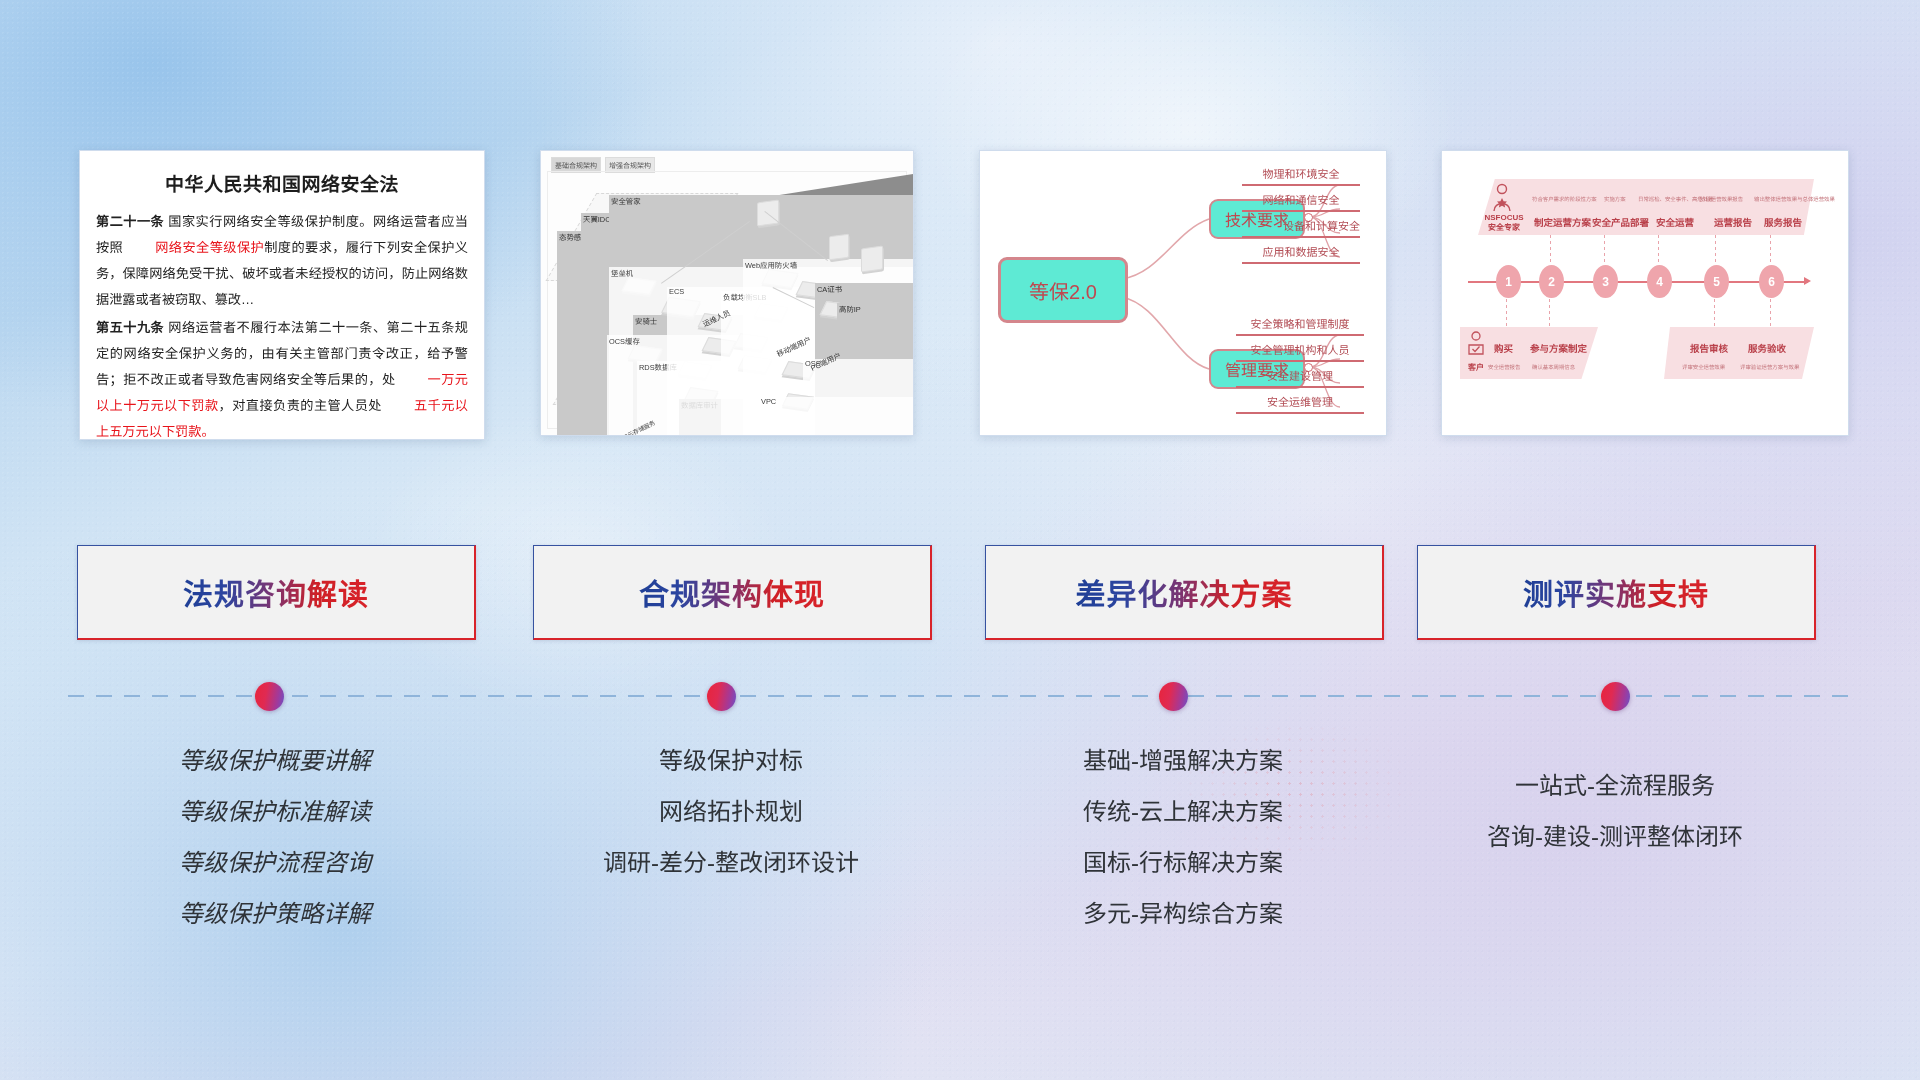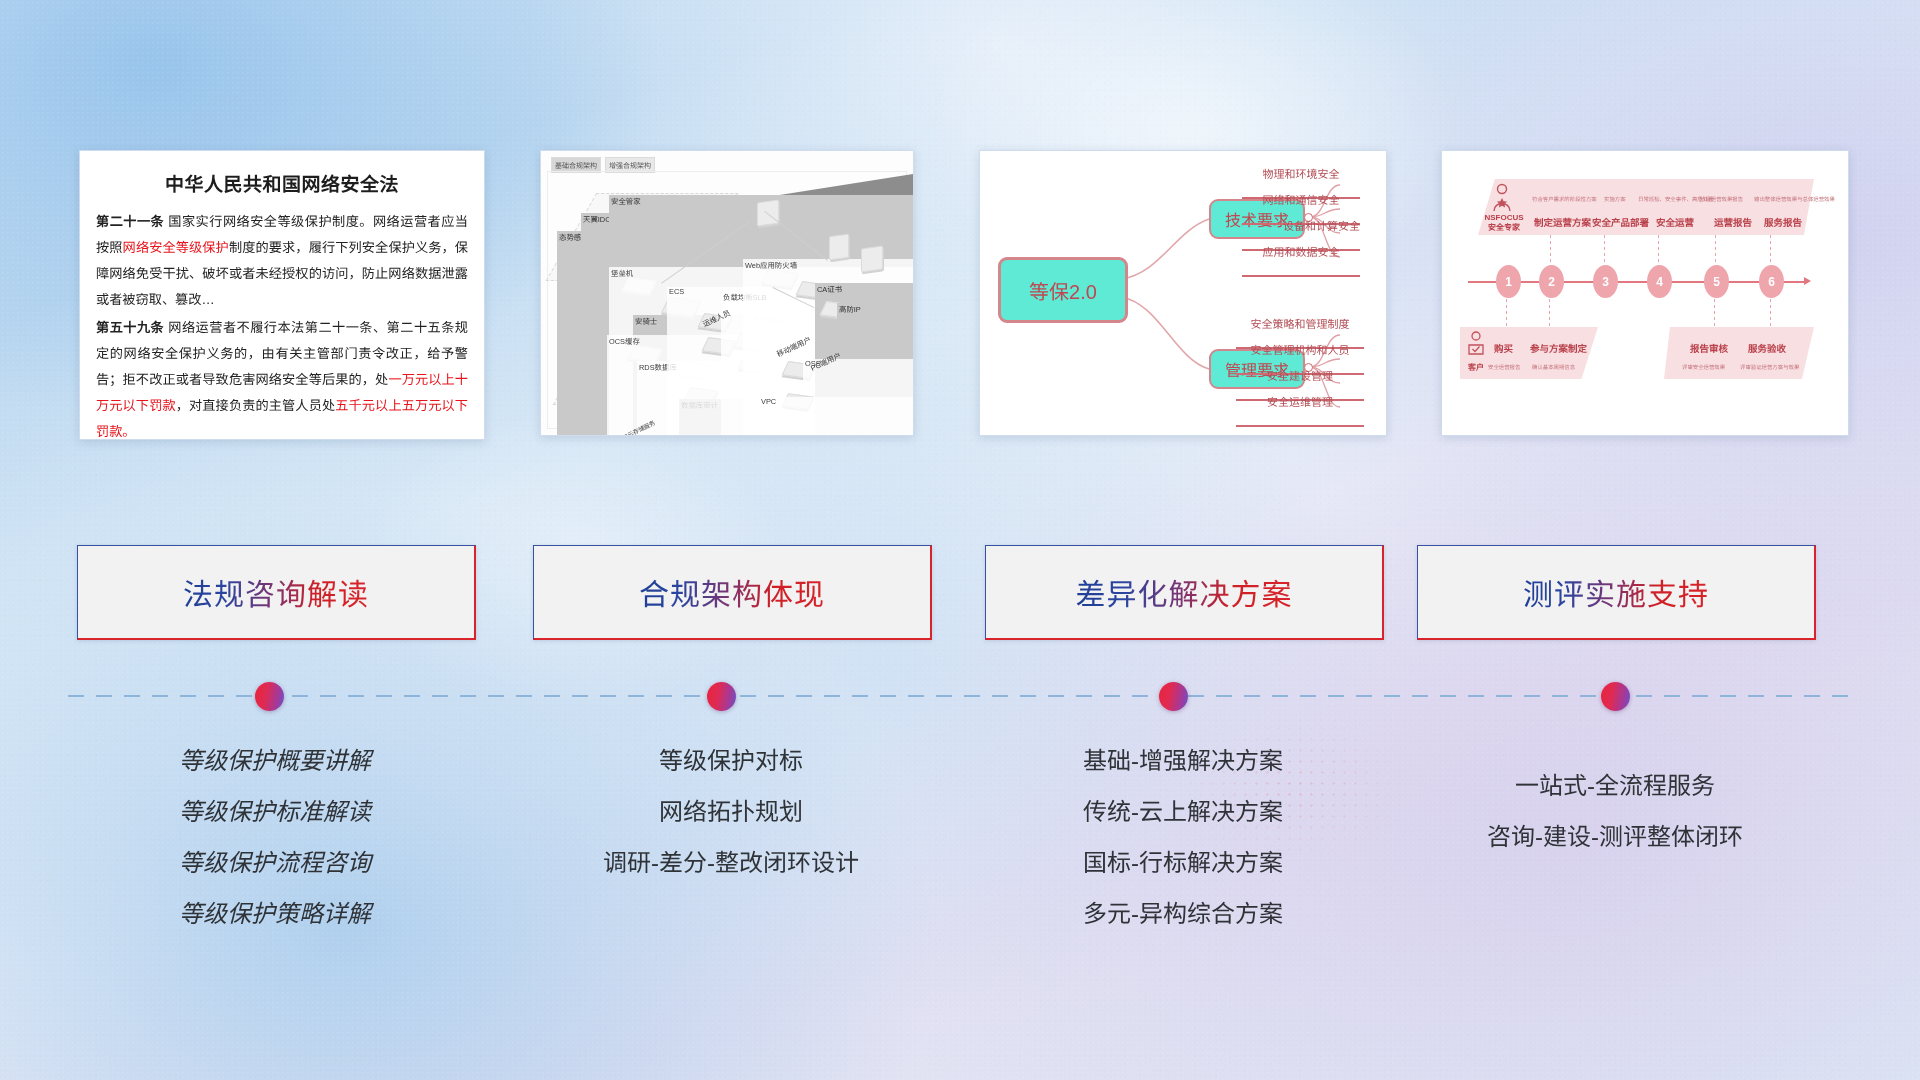--- a/index.html
+++ b/index.html
@@ -49,21 +49,21 @@
   .card.c2{left:540px;width:372px;height:284px;}
   .card.c3{left:979px;width:406px;height:284px;}
   .card.c4{left:1441px;width:406px;height:284px;}
 
   
   .law{padding:14px 16px 10px;box-sizing:border-box;height:100%;}
   .law-title{text-align:center;font-weight:bold;font-size:19px;color:#1d1d1d;
              letter-spacing:.5px;margin:4px 0 13px;}
   .law-p{font-size:13.2px;line-height:26px;color:#222;text-align:justify;margin:0 0 2px;}
   .law-p b{font-weight:bold;}
-  .law-p .r{color:#e8131a;}
+  .law-p .r{color:#e8131a;padding-left:32px;}
 
   
   .arch{position:relative;width:100%;height:100%;background:#fdfdfd;}
   .arch .tabs{position:absolute;left:10px;top:6px;display:flex;gap:4px;}
   .arch .tab{font-size:7px;color:#555;background:#e8e8e8;padding:2px 3px;border:1px solid #dcdcdc;}
   .arch .tab.on{background:#d7d7d7;}
   .arch .frame{position:absolute;left:6px;top:20px;right:6px;bottom:6px;border:1px solid #ededed;}
   .arch .plate{position:absolute;border:1px dashed #d8d8d8;background:rgba(244,244,244,.55);
         transform:skewX(-30deg) ;}
   .arch .blk{position:absolute;background:#ececec;border:1px solid #dcdcdc;
@@ -76,21 +76,21 @@
 
   
   .mind{position:relative;width:100%;height:100%;background:#fff;}
   .mind .node{position:absolute;border:2px solid #d4868c;background:#5eead4;
         border-radius:9px;color:#c0474f;font-size:16px;display:flex;
         align-items:center;justify-content:center;}
   .mind .root{left:18px;top:106px;width:124px;height:60px;font-size:20px;border-width:3px;}
   .mind .b1{left:229px;top:48px;width:92px;height:36px;}
   .mind .b2{left:229px;top:198px;width:92px;height:36px;}
   .mind .leaf{position:absolute;font-size:11px;color:#b24c54;white-space:nowrap;
-        padding-bottom:16px;border-bottom:2px solid #cf6a72;text-align:center;}
+        padding-bottom:3px;border-bottom:2px solid #cf6a72;text-align:center;}
   .mind .dot{position:absolute;width:7px;height:7px;border-radius:50%;
         border:1px solid #cf6a72;background:#fff;}
   .mind svg{position:absolute;left:0;top:0;}
 
   
   .road{position:relative;width:100%;height:100%;background:#fff;}
   .road .band{position:absolute;background:#f8dfe2;}
   .road .band.top{left:36px;top:28px;width:336px;height:56px;
         clip-path:polygon(5% 0,100% 0,97% 100%,0 100%);}
   .road .band.bl{left:18px;top:176px;width:138px;height:52px;
@@ -106,21 +106,21 @@
   .road .cap{position:absolute;font-size:9.5px;font-weight:bold;color:#b9404a;white-space:nowrap;}
   .road .sub{position:absolute;font-size:5.4px;color:#c4757c;white-space:nowrap;}
   .road .dash{position:absolute;width:1px;background:repeating-linear-gradient(#e9a3aa 0 3px,transparent 3px 6px);}
   .road .person{position:absolute;color:#c1525c;}
 
   
   .heads{position:absolute;left:0;top:545px;width:1920px;height:95px;}
   .head{position:absolute;top:0;height:92px;background:#f2f2f2;
         border:1px solid #3652a0;border-right:2px solid #d8232a;border-bottom:2px solid #d8232a;
         display:flex;align-items:center;justify-content:center;box-shadow:0 1px 4px rgba(50,70,110,.16);}
-  .head span{font-size:30px;font-weight:400;letter-spacing:1px;
+  .head span{font-size:30px;font-weight:700;letter-spacing:1px;
         background:linear-gradient(90deg,#1f3f96 0%,#2c45a0 22%,#7b3472 48%,#cf2026 72%,#d8232a 100%);
         -webkit-background-clip:text;background-clip:text;color:transparent;
         -webkit-text-fill-color:transparent;}
   .h1{left:77px;width:396px;}
   .h2{left:533px;width:396px;}
   .h3{left:985px;width:396px;}
   .h4{left:1417px;width:396px;}
 
   
   .timeline{position:absolute;left:0;top:660px;width:1920px;height:60px;}

